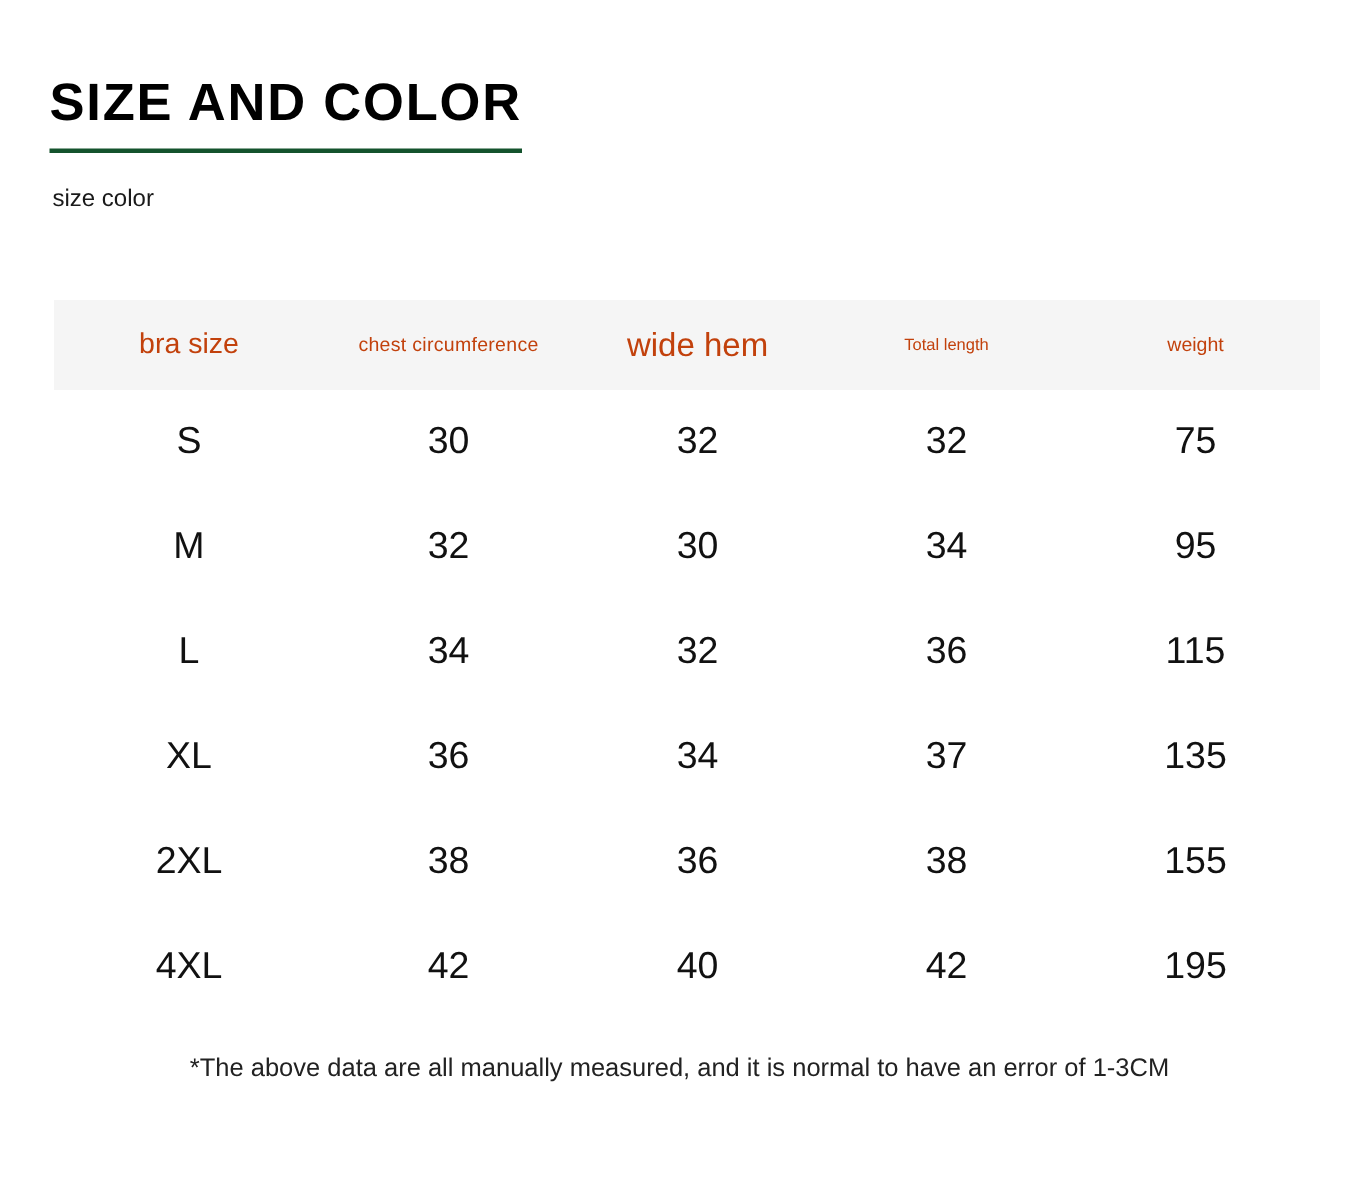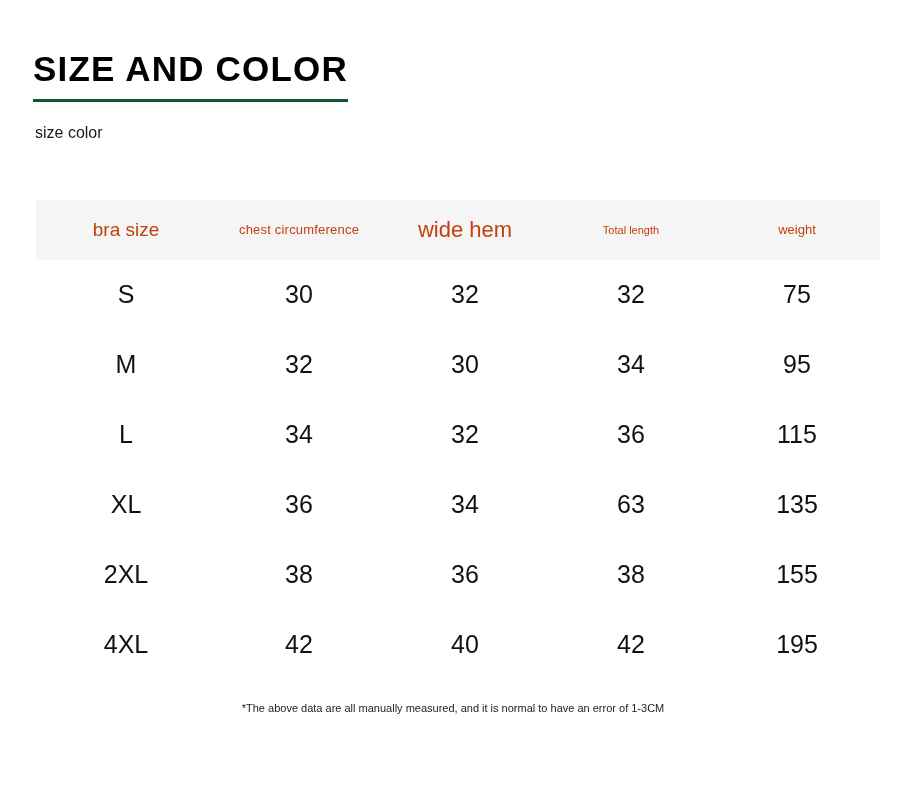--- a/index.html
+++ b/index.html
@@ -66,21 +66,21 @@
   table.size-table tbody td {
     text-align: center;
     font-size: 25px;
     font-weight: 400;
     color: #111111;
     height: 68px;
     vertical-align: middle;
   }
   .footnote {
     text-align: center;
-    font-size: 11px;
+    font-size: 17px;
     color: #222222;
     margin-top: 22px;
   }
 </style>
 </head>
 <body>
 
 <div class="page">
 
   <div class="header">
@@ -118,21 +118,21 @@
           <td>L</td>
           <td>34</td>
           <td>32</td>
           <td>36</td>
           <td>115</td>
         </tr>
         <tr>
           <td>XL</td>
           <td>36</td>
           <td>34</td>
-          <td>63</td>
+          <td>37</td>
           <td>135</td>
         </tr>
         <tr>
           <td>2XL</td>
           <td>38</td>
           <td>36</td>
           <td>38</td>
           <td>155</td>
         </tr>
         <tr>

